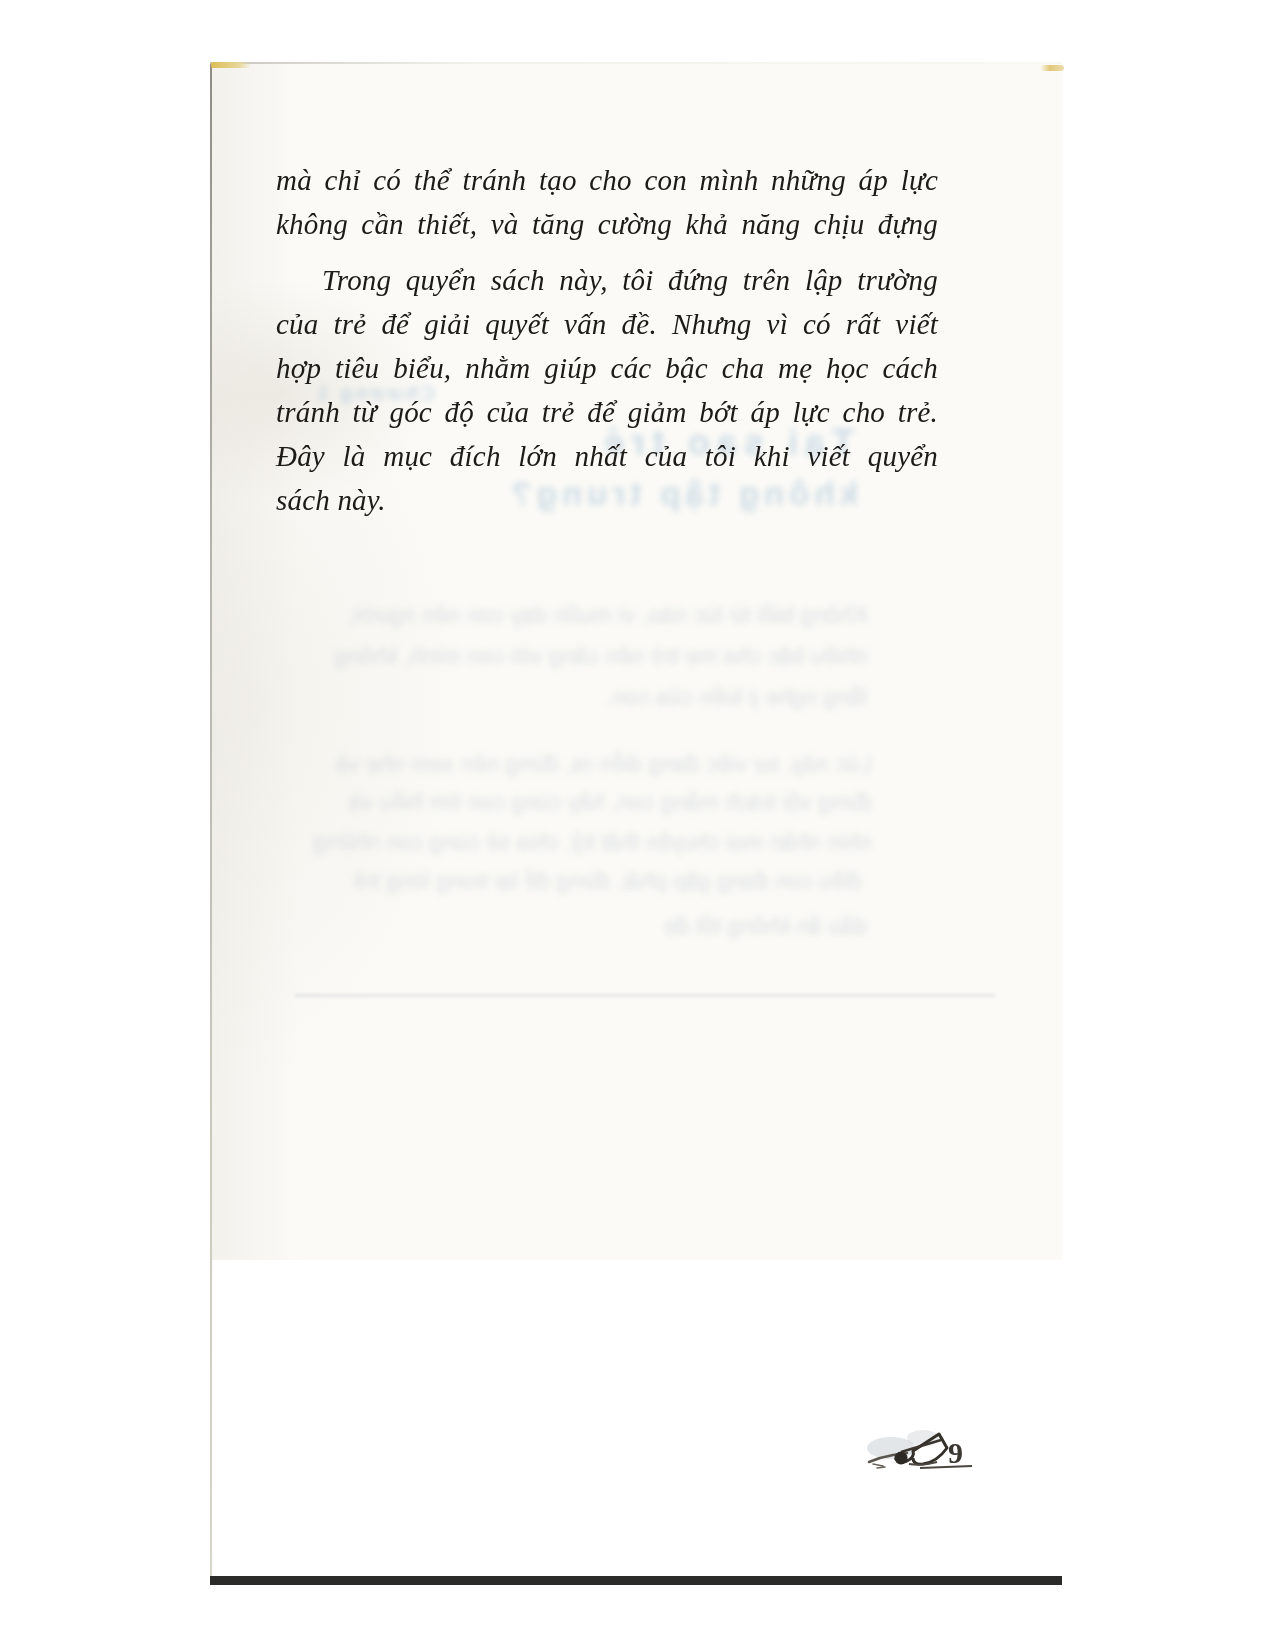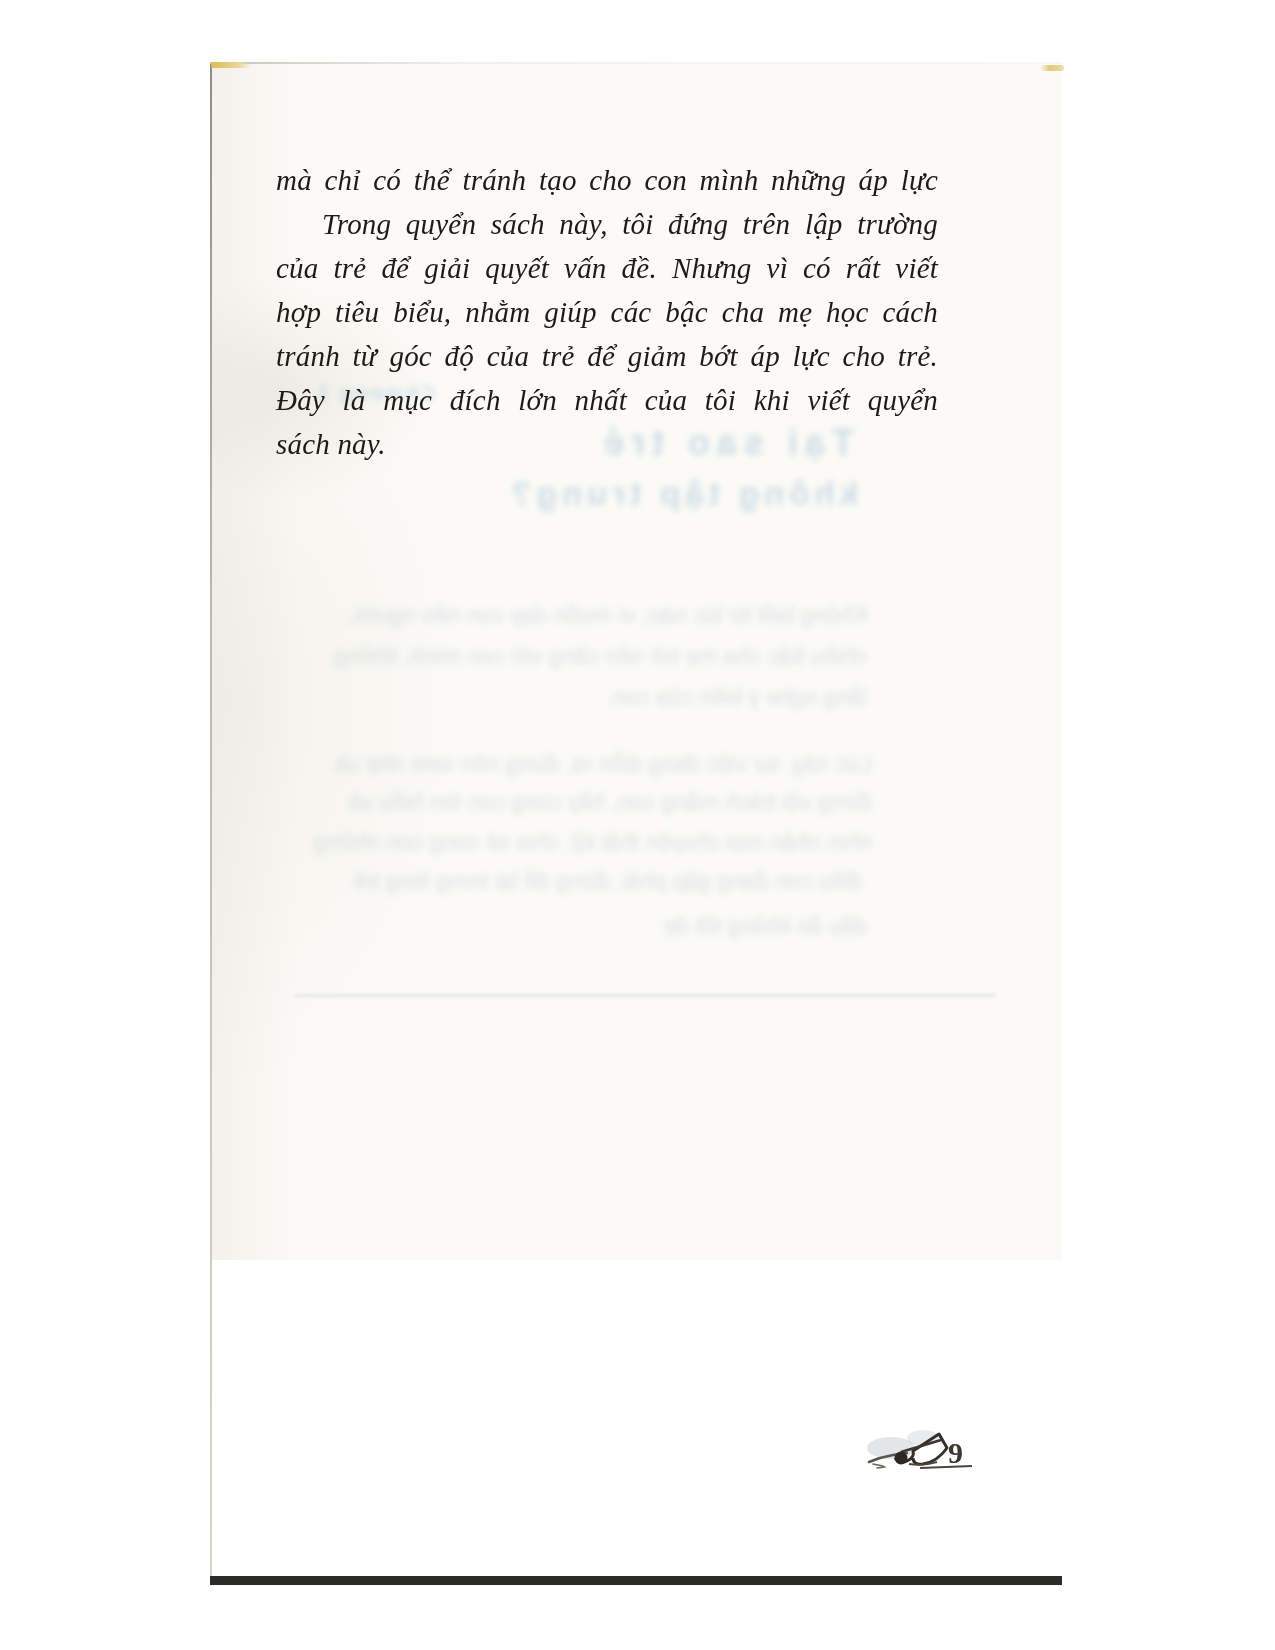--- a/index.html
+++ b/index.html
@@ -53,21 +53,21 @@
     font-size:29px;
     line-height:44px;
     letter-spacing:.2px;
   }
   .line{
     text-align:justify;
     text-align-last:justify;
     white-space:nowrap0;
   }
   .line.last{text-align-last:left;}
-  .para2{margin-top:0;}
+  .para2{margin-top:12px;}
   .para2 .indent{padding-left:46px;}
   
   .ghost{
     position:absolute;
     transform:scaleX(-1);
     font-family:"Liberation Sans", sans-serif;
     font-weight:bold;
     pointer-events:none;
     white-space:nowrap;
     overflow:hidden;
@@ -117,20 +117,21 @@
   <div class="ghost gh-body" style="left:95px;top:727px;width:567px;">đừng vội trách mắng con, hãy cùng con tìm hiểu và</div>
   <div class="ghost gh-body" style="left:95px;top:767px;width:567px;">nhìn nhận mọi chuyện thật kỹ, chia sẻ cùng con những</div>
   <div class="ghost gh-body" style="left:95px;top:806px;width:557px;">điều con đang gặp phải, đừng để lại trong lòng trẻ</div>
   <div class="ghost gh-body" style="left:455px;top:851px;width:202px;">dấu ấn không tốt đẹp.</div>
 
   <div class="gh-rule"></div>
 
   <div class="textblock">
     <div class="para1">
       <div class="line">mà chỉ có thể tránh tạo cho con mình những áp lực</div>
+      <div class="line">không cần thiết, và tăng cường khả năng chịu đựng</div>
     </div>
     <div class="para2">
       <div class="line indent">Trong quyển sách này, tôi đứng trên lập trường</div>
       <div class="line">của trẻ để giải quyết vấn đề. Nhưng vì có rất viết</div>
       <div class="line">hợp tiêu biểu, nhằm giúp các bậc cha mẹ học cách</div>
       <div class="line">tránh từ góc độ của trẻ để giảm bớt áp lực cho trẻ.</div>
       <div class="line">Đây là mục đích lớn nhất của tôi khi viết quyển</div>
       <div class="line last">sách này.</div>
     </div>
   </div>

